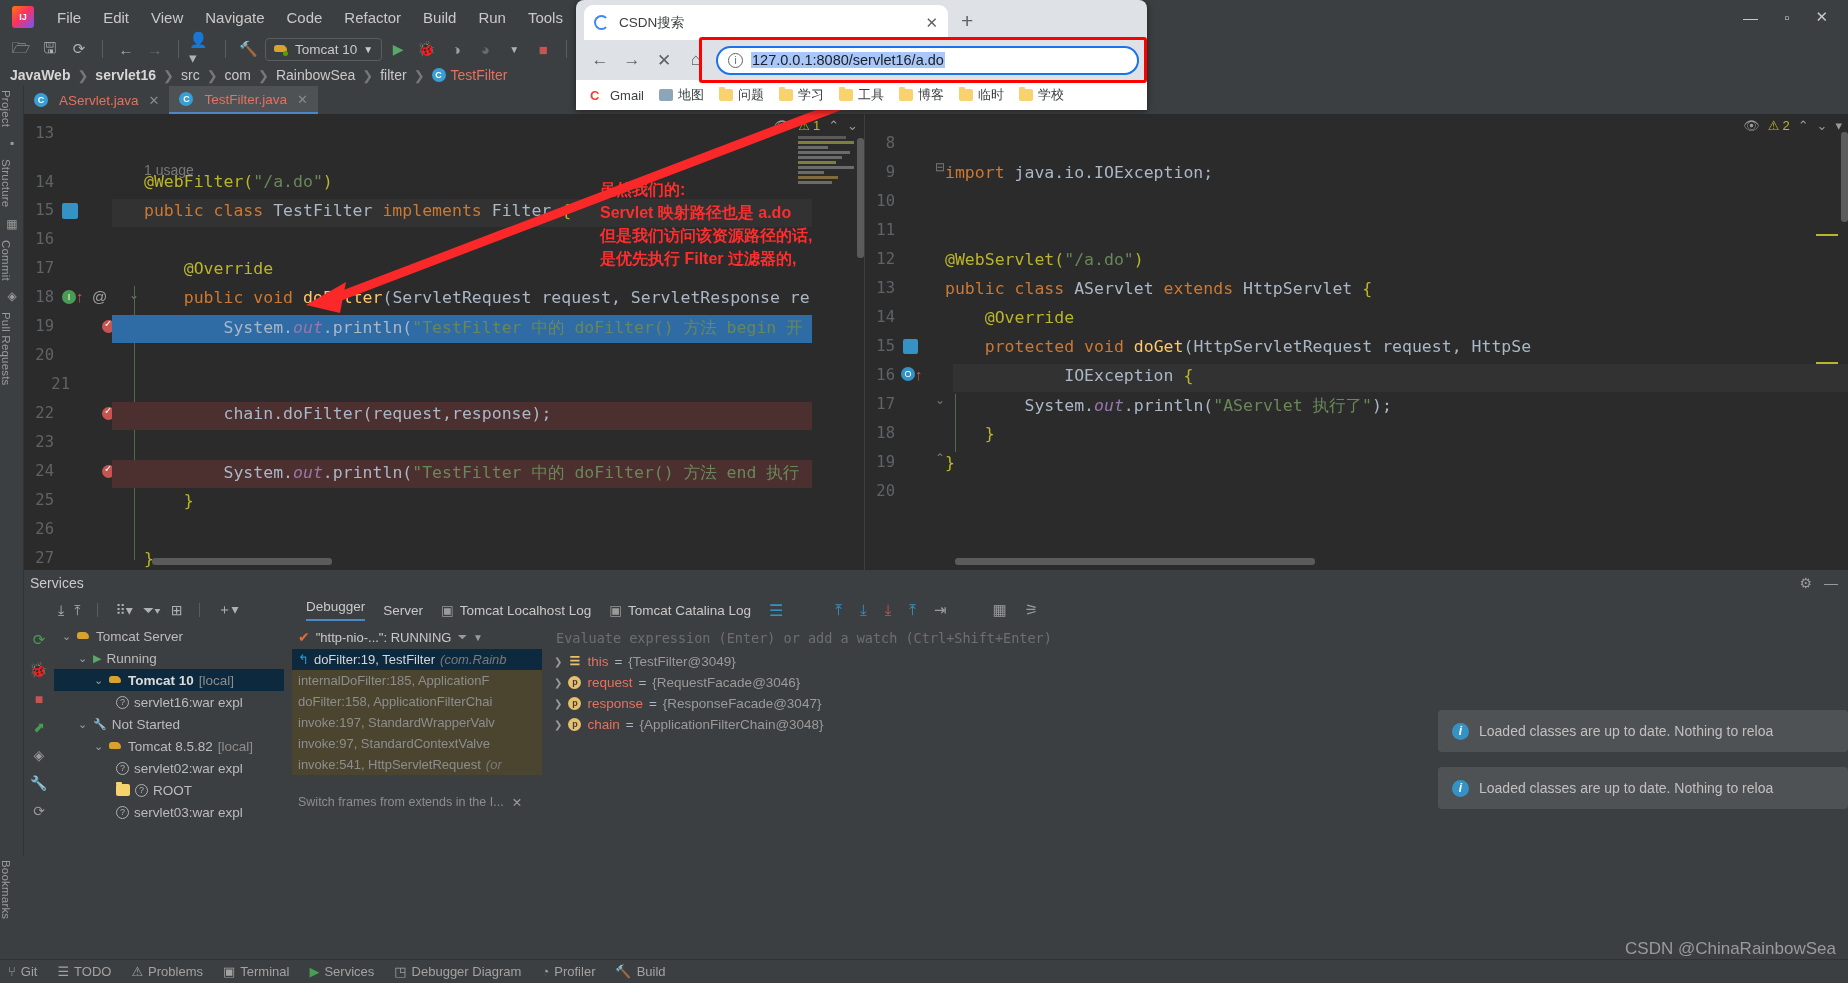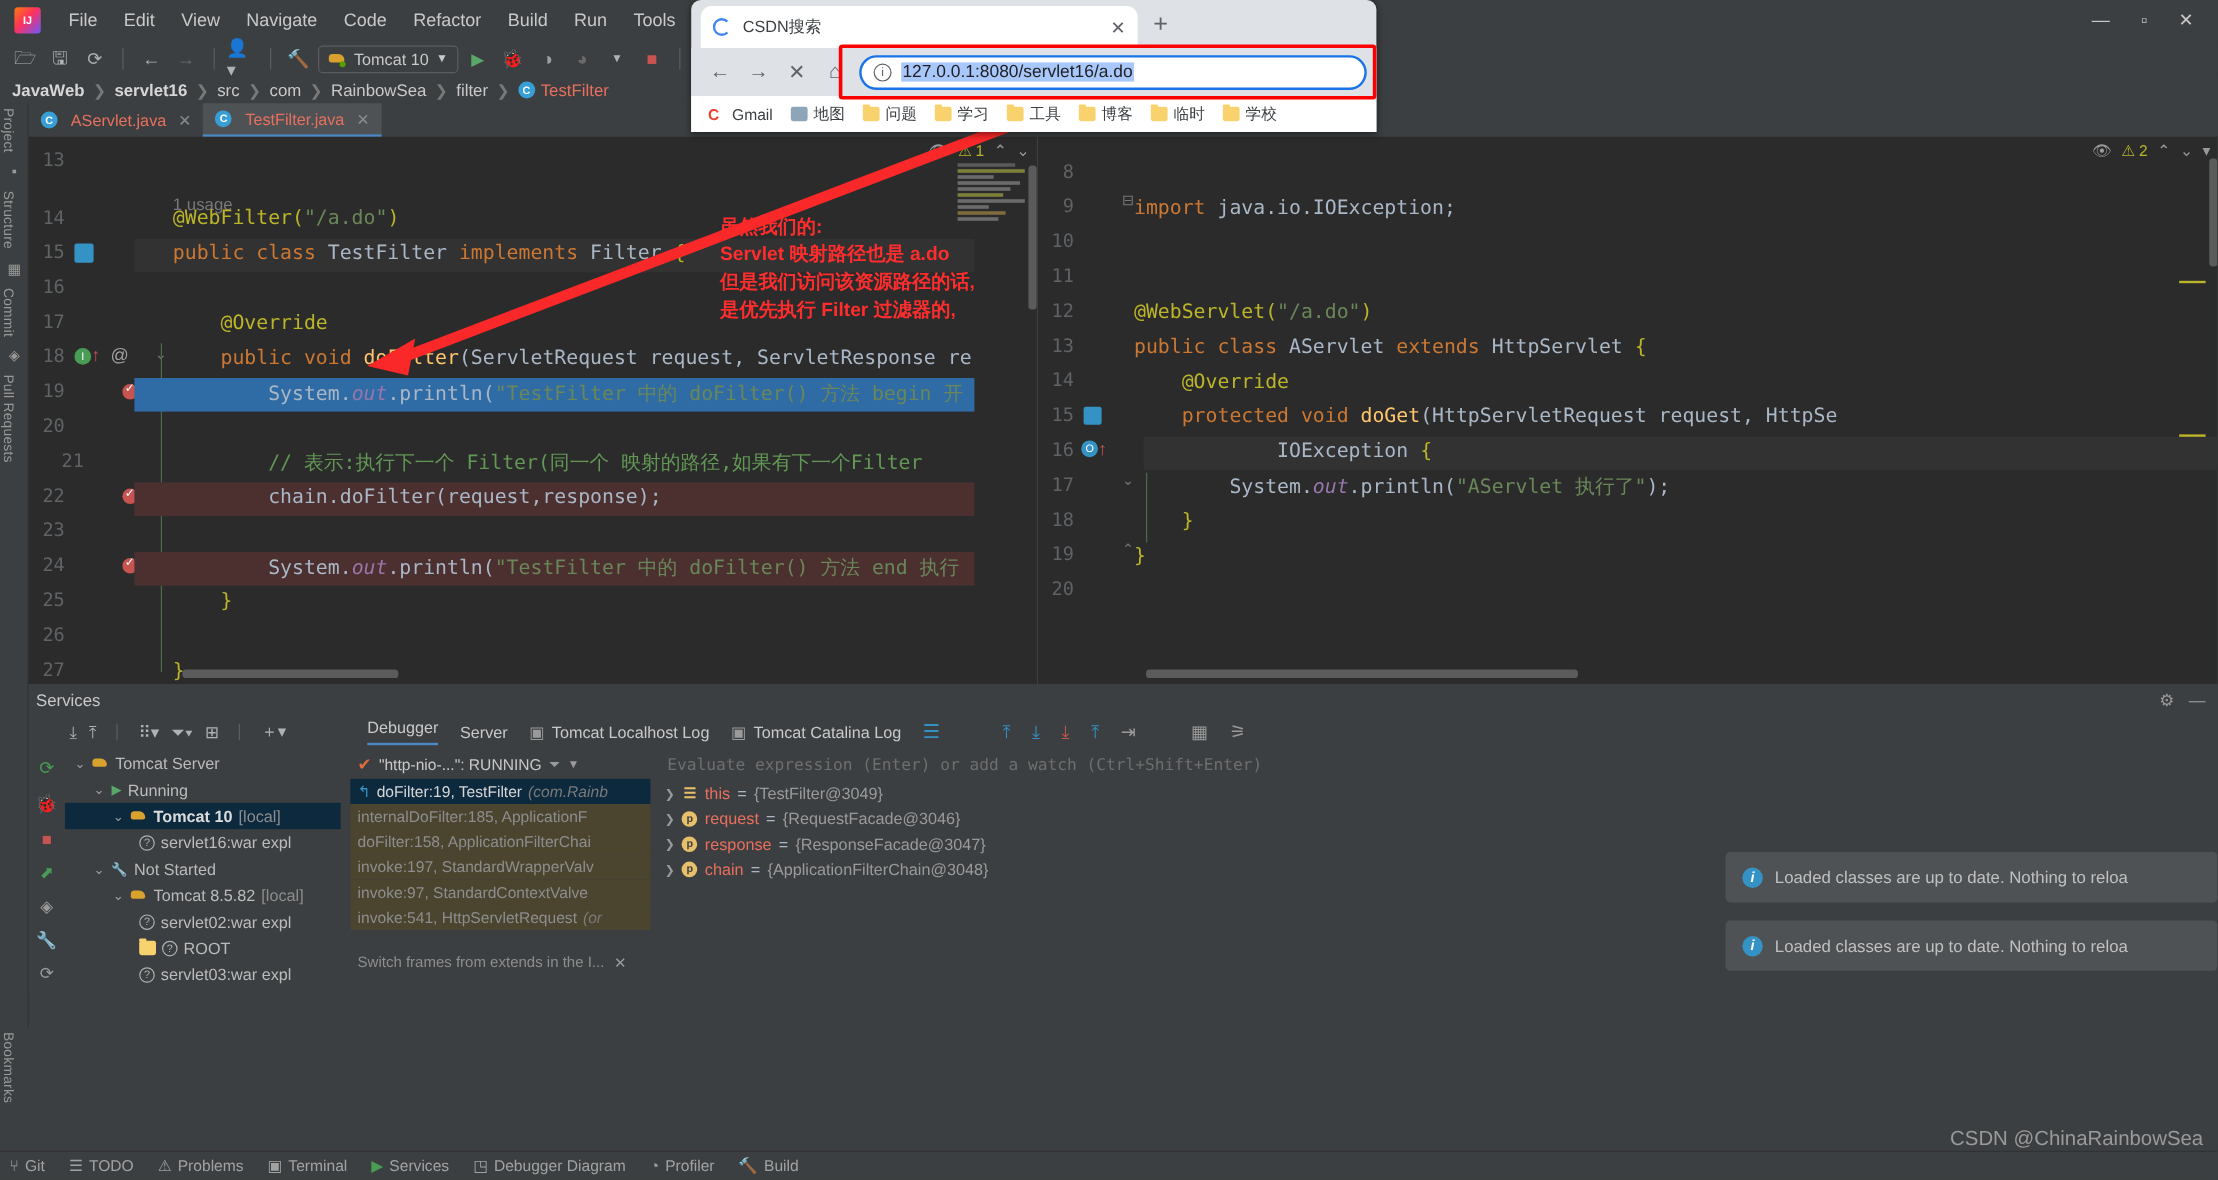--- a/index.html
+++ b/index.html
@@ -319,21 +319,20 @@
       <div class="bp-row" style="left:88px;top:288px;width:700px;height:28px"></div>
       <div class="bp-row" style="left:88px;top:346px;width:700px;height:28px"></div>
 
       <div class="usage" style="left:120px;top:48px">1 usage</div>
 
       <div class="cd" style="left:120px;top:58px"><span class="ann">@WebFilter(</span><span class="str">"/a.do"</span><span class="ann">)</span></div>
       <div class="cd" style="left:120px;top:87px"><span class="kw">public class </span><span class="cls">TestFilter </span><span class="kw">implements </span><span class="cls">Filter </span><span class="ann">{</span></div>
       <div class="cd" style="left:120px;top:145px">    <span class="ann">@Override</span></div>
       <div class="cd" style="left:120px;top:174px">    <span class="kw">public void </span><span class="mth">doFilter</span><span class="par">(</span><span class="cls">ServletRequest </span><span class="par">request, </span><span class="cls">ServletResponse </span><span class="par">re</span></div>
       <div class="cd" style="left:120px;top:203px">        <span class="cls">System.</span><span class="fld" style="font-style:italic">out</span><span class="cls">.println(</span><span class="str">"TestFilter 中的 doFilter() 方法 begin 开</span></div>
-      <div class="cd" style="left:120px;top:261px">        <span class="cmt">// 表示:执行下一个 Filter(同一个 映射的路径,如果有下一个Filter</span></div>
       <div class="cd" style="left:120px;top:290px">        <span class="cls">chain.doFilter</span><span class="par">(</span><span class="cls">request,response</span><span class="par">);</span></div>
       <div class="cd" style="left:120px;top:348px">        <span class="cls">System.</span><span class="fld" style="font-style:italic">out</span><span class="cls">.println(</span><span class="str">"TestFilter 中的 doFilter() 方法 end 执行</span></div>
       <div class="cd" style="left:120px;top:377px">    <span class="ann">}</span></div>
       <div class="cd" style="left:120px;top:435px"><span class="ann">}</span></div>
 
       <div class="minimap" style="right:4px;top:20px;width:62px">
         <div class="mmline" style="width:48px;background:#5a5a5a"></div>
         <div class="mmline" style="width:56px;background:#7f7f3c"></div>
         <div class="mmline" style="width:30px;background:#6b6b6b"></div>
         <div class="mmline" style="width:52px;background:#6b6b6b"></div>

